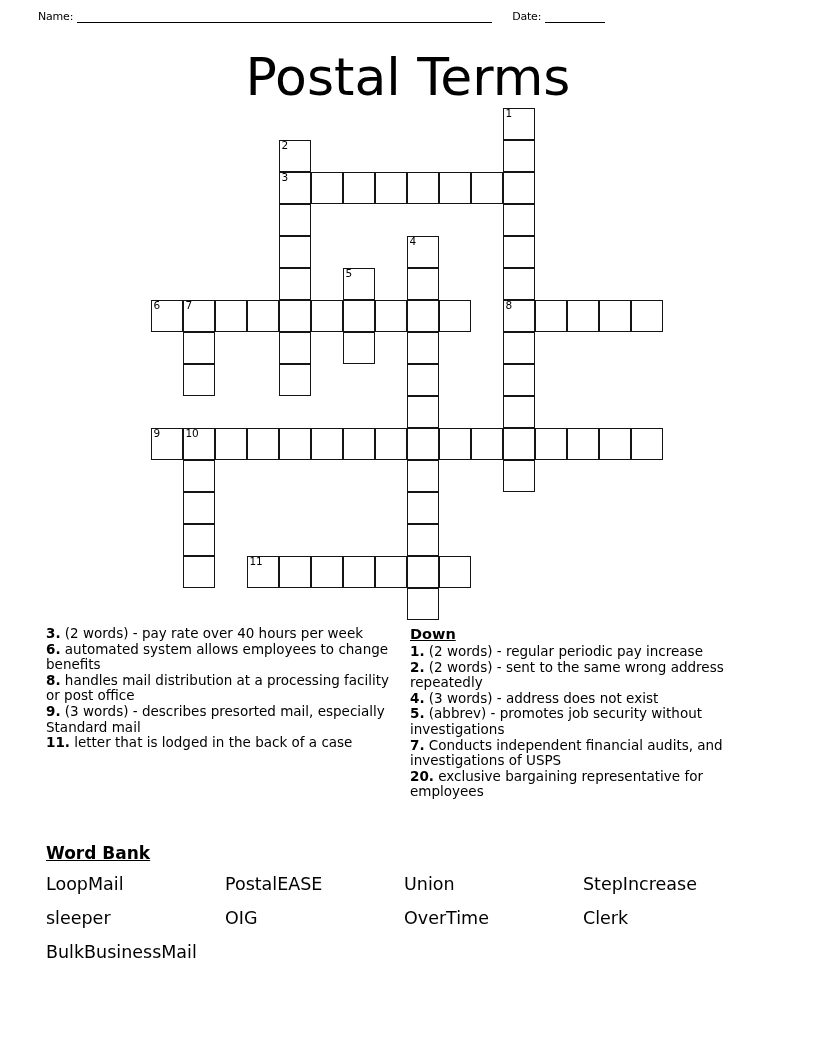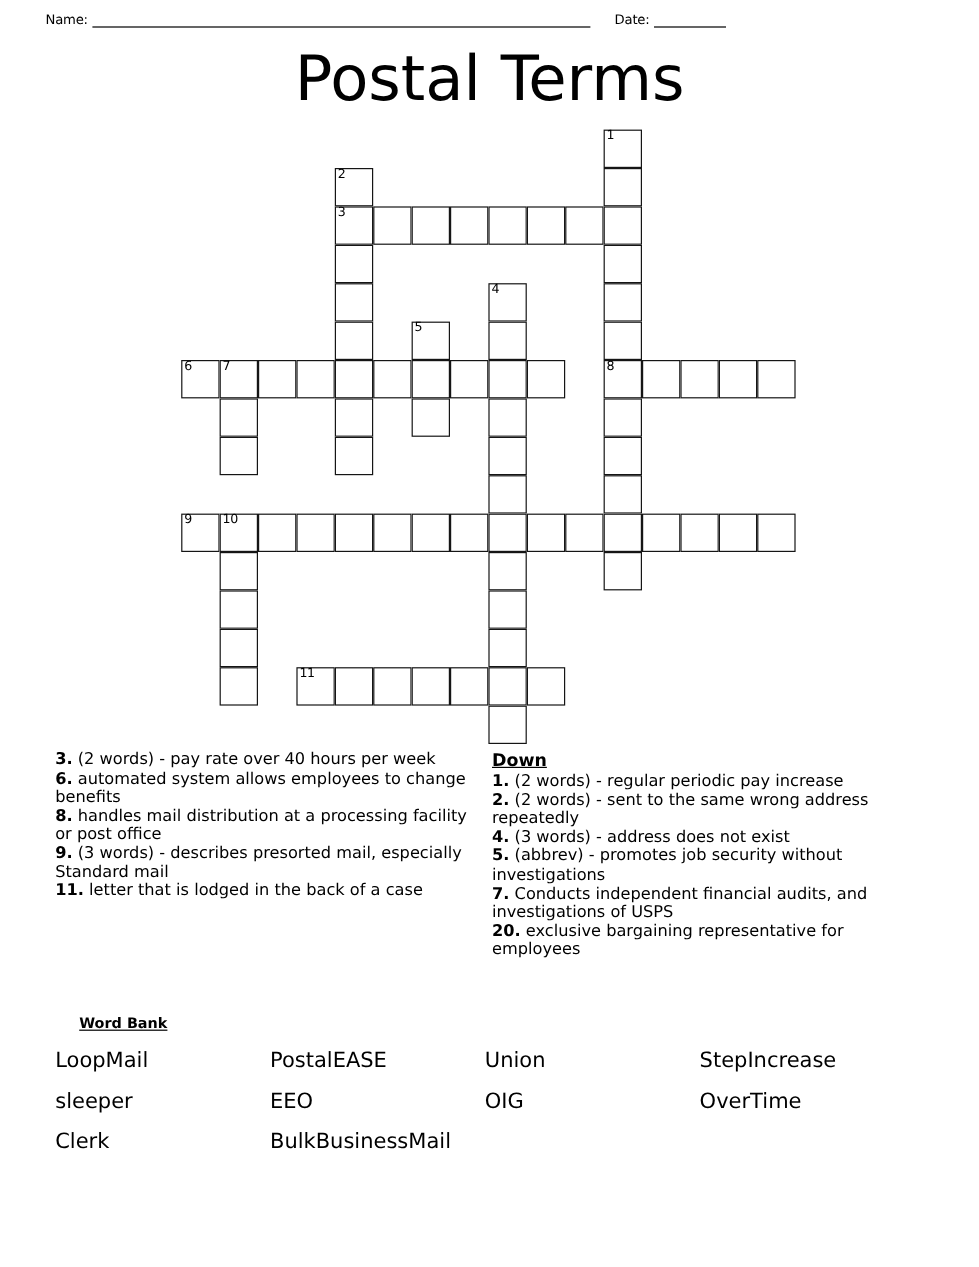--- a/index.html
+++ b/index.html
@@ -41,21 +41,21 @@
     margin: 0 2px 0 4px;
   }
   .name-rule { width: 415px; }
   .date-rule { width: 60px; }
   .hdr-spacer { width: 18px; }
 
   
   .puzzle-title {
     position: absolute;
     left: 0;
-    top: 36px;
+    top: 47px;
     width: 816px;
     text-align: center;
     font-size: 52px;
     font-weight: 400;
     font-family: "DejaVu Sans", "Liberation Sans", sans-serif;
     letter-spacing: 0px;
     line-height: 60px;
   }
 
   
@@ -112,27 +112,26 @@
   .clue .cnum { font-weight: bold; }
 
   
   #word-bank {
     position: absolute;
     left: 46px;
     top: 842px;
     width: 724px;
   }
   .wb-heading {
-    font-size: 12px;
+    font-size: 17px;
     font-weight: bold;
     text-decoration: underline;
     line-height: 22px;
     margin-bottom: 6px;
     font-family: "DejaVu Sans", "Liberation Sans", sans-serif;
-    margin-left: 20px;
   }
   .wb-grid {
     display: grid;
     grid-template-columns: 179px 179px 179px 150px;
     row-gap: 6px;
   }
   .wb-word {
     font-size: 17.5px;
     line-height: 28px;
     font-family: "DejaVu Sans", "Liberation Sans", sans-serif;
@@ -279,20 +278,19 @@
 </div>
 
 <div id="word-bank">
   <div class="wb-heading">Word Bank</div>
   <div class="wb-grid" id="wb-grid">
       <div class="wb-word">LoopMail</div>
       <div class="wb-word">PostalEASE</div>
       <div class="wb-word">Union</div>
       <div class="wb-word">StepIncrease</div>
       <div class="wb-word">sleeper</div>
-      <div class="wb-word">EEO</div>
       <div class="wb-word">OIG</div>
       <div class="wb-word">OverTime</div>
       <div class="wb-word">Clerk</div>
       <div class="wb-word">BulkBusinessMail</div>
       <div class="wb-word"></div>
     </div>
 </div>
 
 </body></html>

